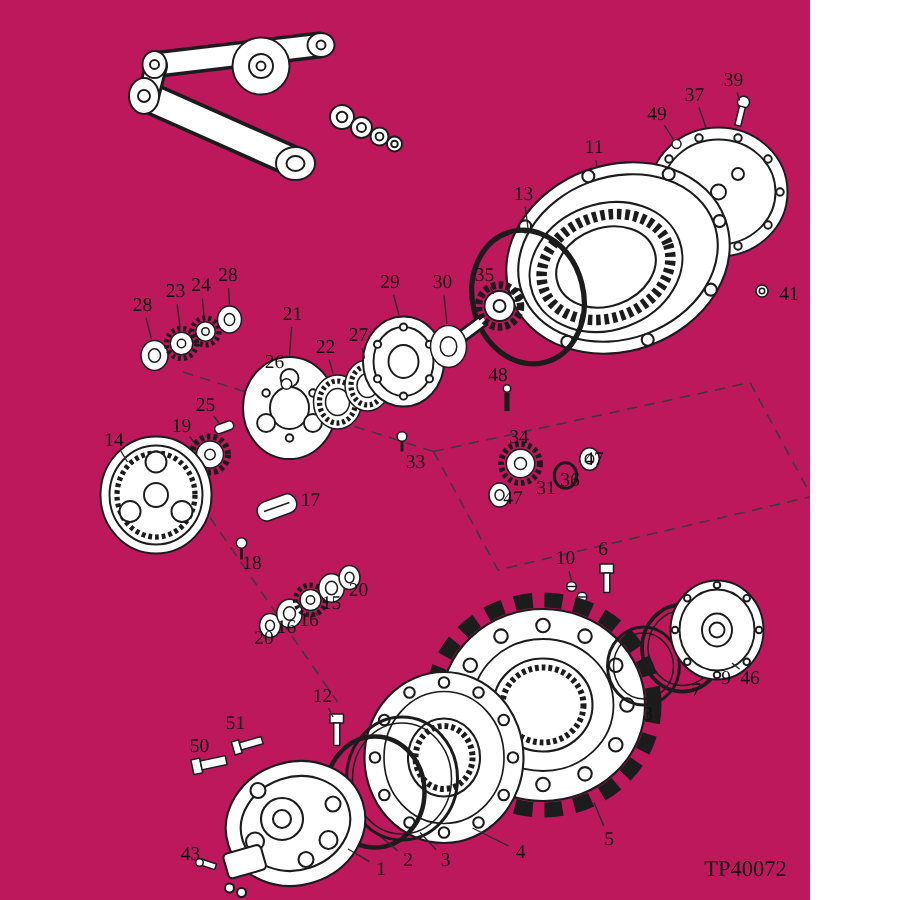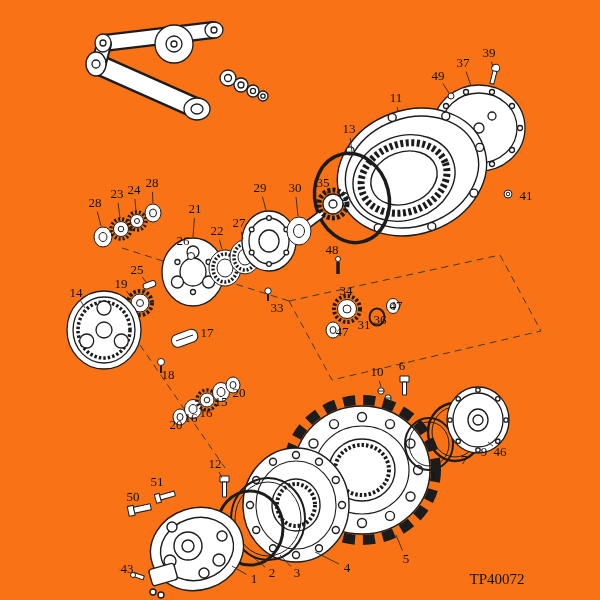--- a/index.html
+++ b/index.html
@@ -1,17 +1,17 @@
 <!DOCTYPE html>
 <html><head>
 <meta charset="utf-8">
 <style>
   *{box-sizing:border-box}
   html,body{margin:0;padding:0;background:#fff}
-  .stage{width:600px;height:600px;background:#f97316;position:relative;overflow:hidden}
+  .stage{width:540px;height:600px;background:#be185d;position:relative;overflow:hidden}
   svg{display:block}
   .part-label{font:13px "Liberation Serif", serif;fill:#111;text-anchor:middle}
   .leader{stroke:#2a2a2a;stroke-width:0.9}
   .drawing-number{font:15px "Liberation Serif", serif;fill:#111;text-anchor:middle}
   .guide{stroke:#3a3a3a;stroke-width:1;stroke-dasharray:7 5;fill:none}
 </style>
 </head>
 <body>
 
 <div class="stage">

